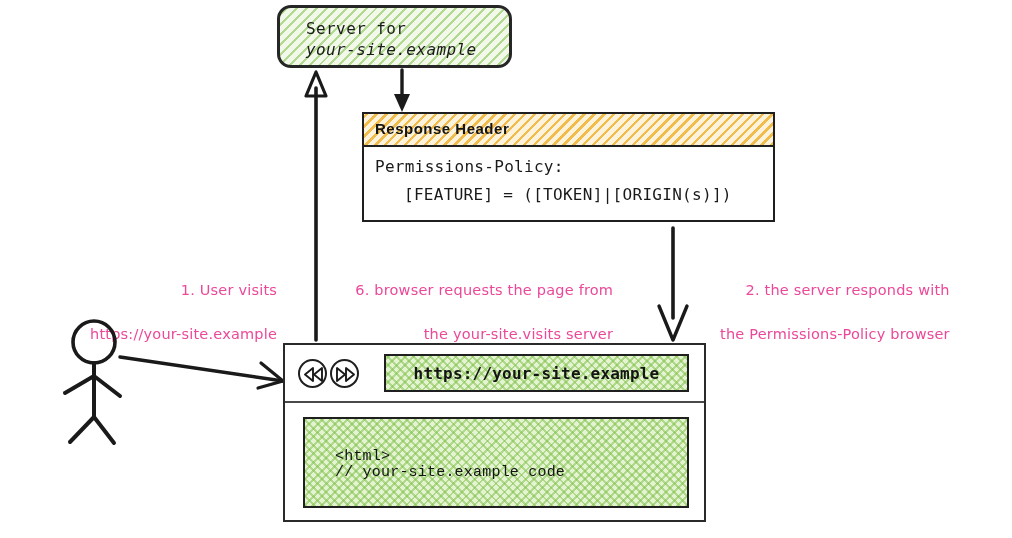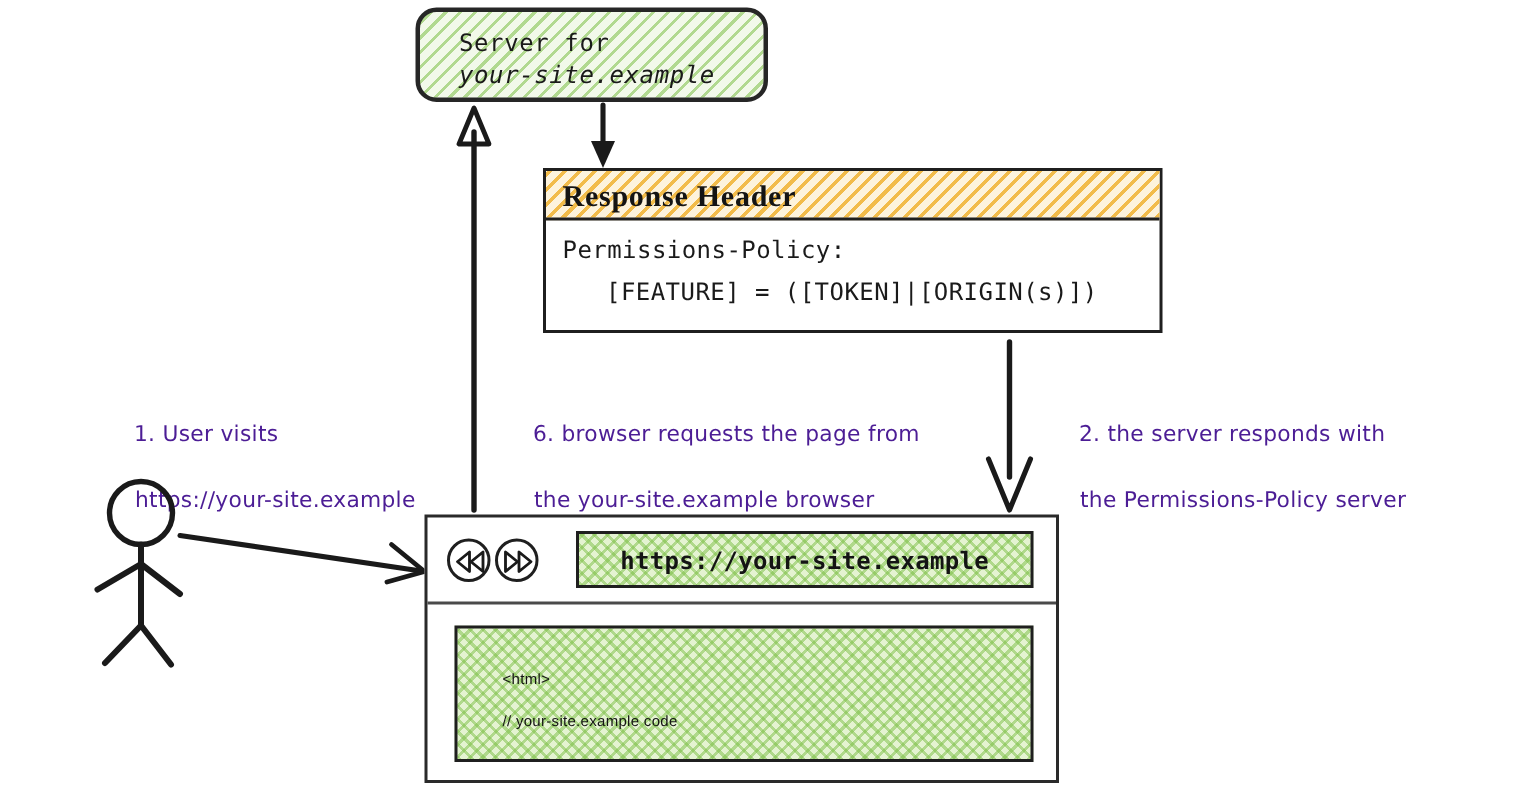--- a/index.html
+++ b/index.html
@@ -71,22 +71,22 @@
         -45deg,
         rgba(240,178,49,0.85) 0px,
         rgba(240,178,49,0.85) 2.4px,
         rgba(255,255,255,0) 2.4px,
         rgba(255,255,255,0) 7px);
     overflow: hidden;
   }
   #response-header-bar .rh-title {
     position: absolute;
     left: 11px; top: 6px;
-    font-family: Liberation Serif, serif;
-    font-size: 20px;
+    font-family: Liberation Sans, sans-serif;
+    font-size: 15px;
     font-weight: bold;
     letter-spacing: 0.5px;
     color: #141414;
     white-space: pre;
   }
   #response-body {
     position: absolute;
     left: 0; top: 33px;
     width: 100%;
     height: 74px;
@@ -101,23 +101,24 @@
   }
   #response-body .rb-line.l1 { left: 11px; top: 10px; }
   #response-body .rb-line.l2 { left: 40px; top: 38px; text-align: right; }
 
   
   .caption {
     position: absolute;
     font-family: "DejaVu Sans", sans-serif;
     font-size: 14.5px;
     line-height: 22px;
-    color: #4c1d95;
+    color: #ec4899;
     white-space: pre;
     letter-spacing: 0.2px;
+    text-align: right;
   }
   #caption-1 { left: 70px;  top: 257px; }
   #caption-2 { left: 336px; top: 257px; }
   #caption-3 { left: 700px; top: 257px; }
   .caption .cap-l2 { display: block; padding-left: 20px; }
 
   
   #arrow-layer {
     position: absolute;
     left: 0; top: 0;
@@ -194,28 +195,28 @@
         rgba(124,191,70,0.50) 0px, rgba(124,191,70,0.50) 2px,
         rgba(255,255,255,0) 2px, rgba(255,255,255,0) 6px),
       repeating-linear-gradient(-45deg,
         rgba(124,191,70,0.50) 0px, rgba(124,191,70,0.50) 2px,
         rgba(255,255,255,0) 2px, rgba(255,255,255,0) 6px);
     overflow: hidden;
   }
   #page-content .code-line {
     position: absolute;
     left: 30px;
-    font-family: Liberation Sans, sans-serif;
-    font-size: 10px;
+    font-family: Liberation Mono, monospace;
+    font-size: 15px;
     color: #141414;
     letter-spacing: 0.2px;
     white-space: pre;
   }
   #page-content .code-line.c1 { top: 29px; }
-  #page-content .code-line.c2 { top: 57px; }
+  #page-content .code-line.c2 { top: 45px; }
 
   
   #stick-figure {
     position: absolute;
     left: 58px; top: 316px;
     width: 100px; height: 130px;
   }
 </style>
 </head>
 <body>
@@ -236,25 +237,25 @@
       <div class="rb-line l2">[FEATURE] = ([TOKEN]|[ORIGIN(s)])</div>
     </div>
   </div>
 
   <div class="caption" id="caption-1">
     <span class="cap-l1">1. User visits</span>
     <span class="cap-l2">https://your-site.example</span>
   </div>
   <div class="caption" id="caption-2">
     <span class="cap-l1">6. browser requests the page from</span>
-    <span class="cap-l2">the your-site.example browser</span>
+    <span class="cap-l2">the your-site.visits server</span>
   </div>
   <div class="caption" id="caption-3">
     <span class="cap-l1">2. the server responds with</span>
-    <span class="cap-l2">the Permissions-Policy server</span>
+    <span class="cap-l2">the Permissions-Policy browser</span>
   </div>
 
   <svg id="arrow-layer" width="1012" height="538" viewBox="0 0 1012 538">
 
     <g>
       <line x1="402" y1="70" x2="402" y2="100" stroke="#1a1a1a" stroke-width="3.4" stroke-linecap="round"></line>
       <polygon points="402,112 394,94 410,94" fill="#1a1a1a"></polygon>
     </g>
 
     <g>

